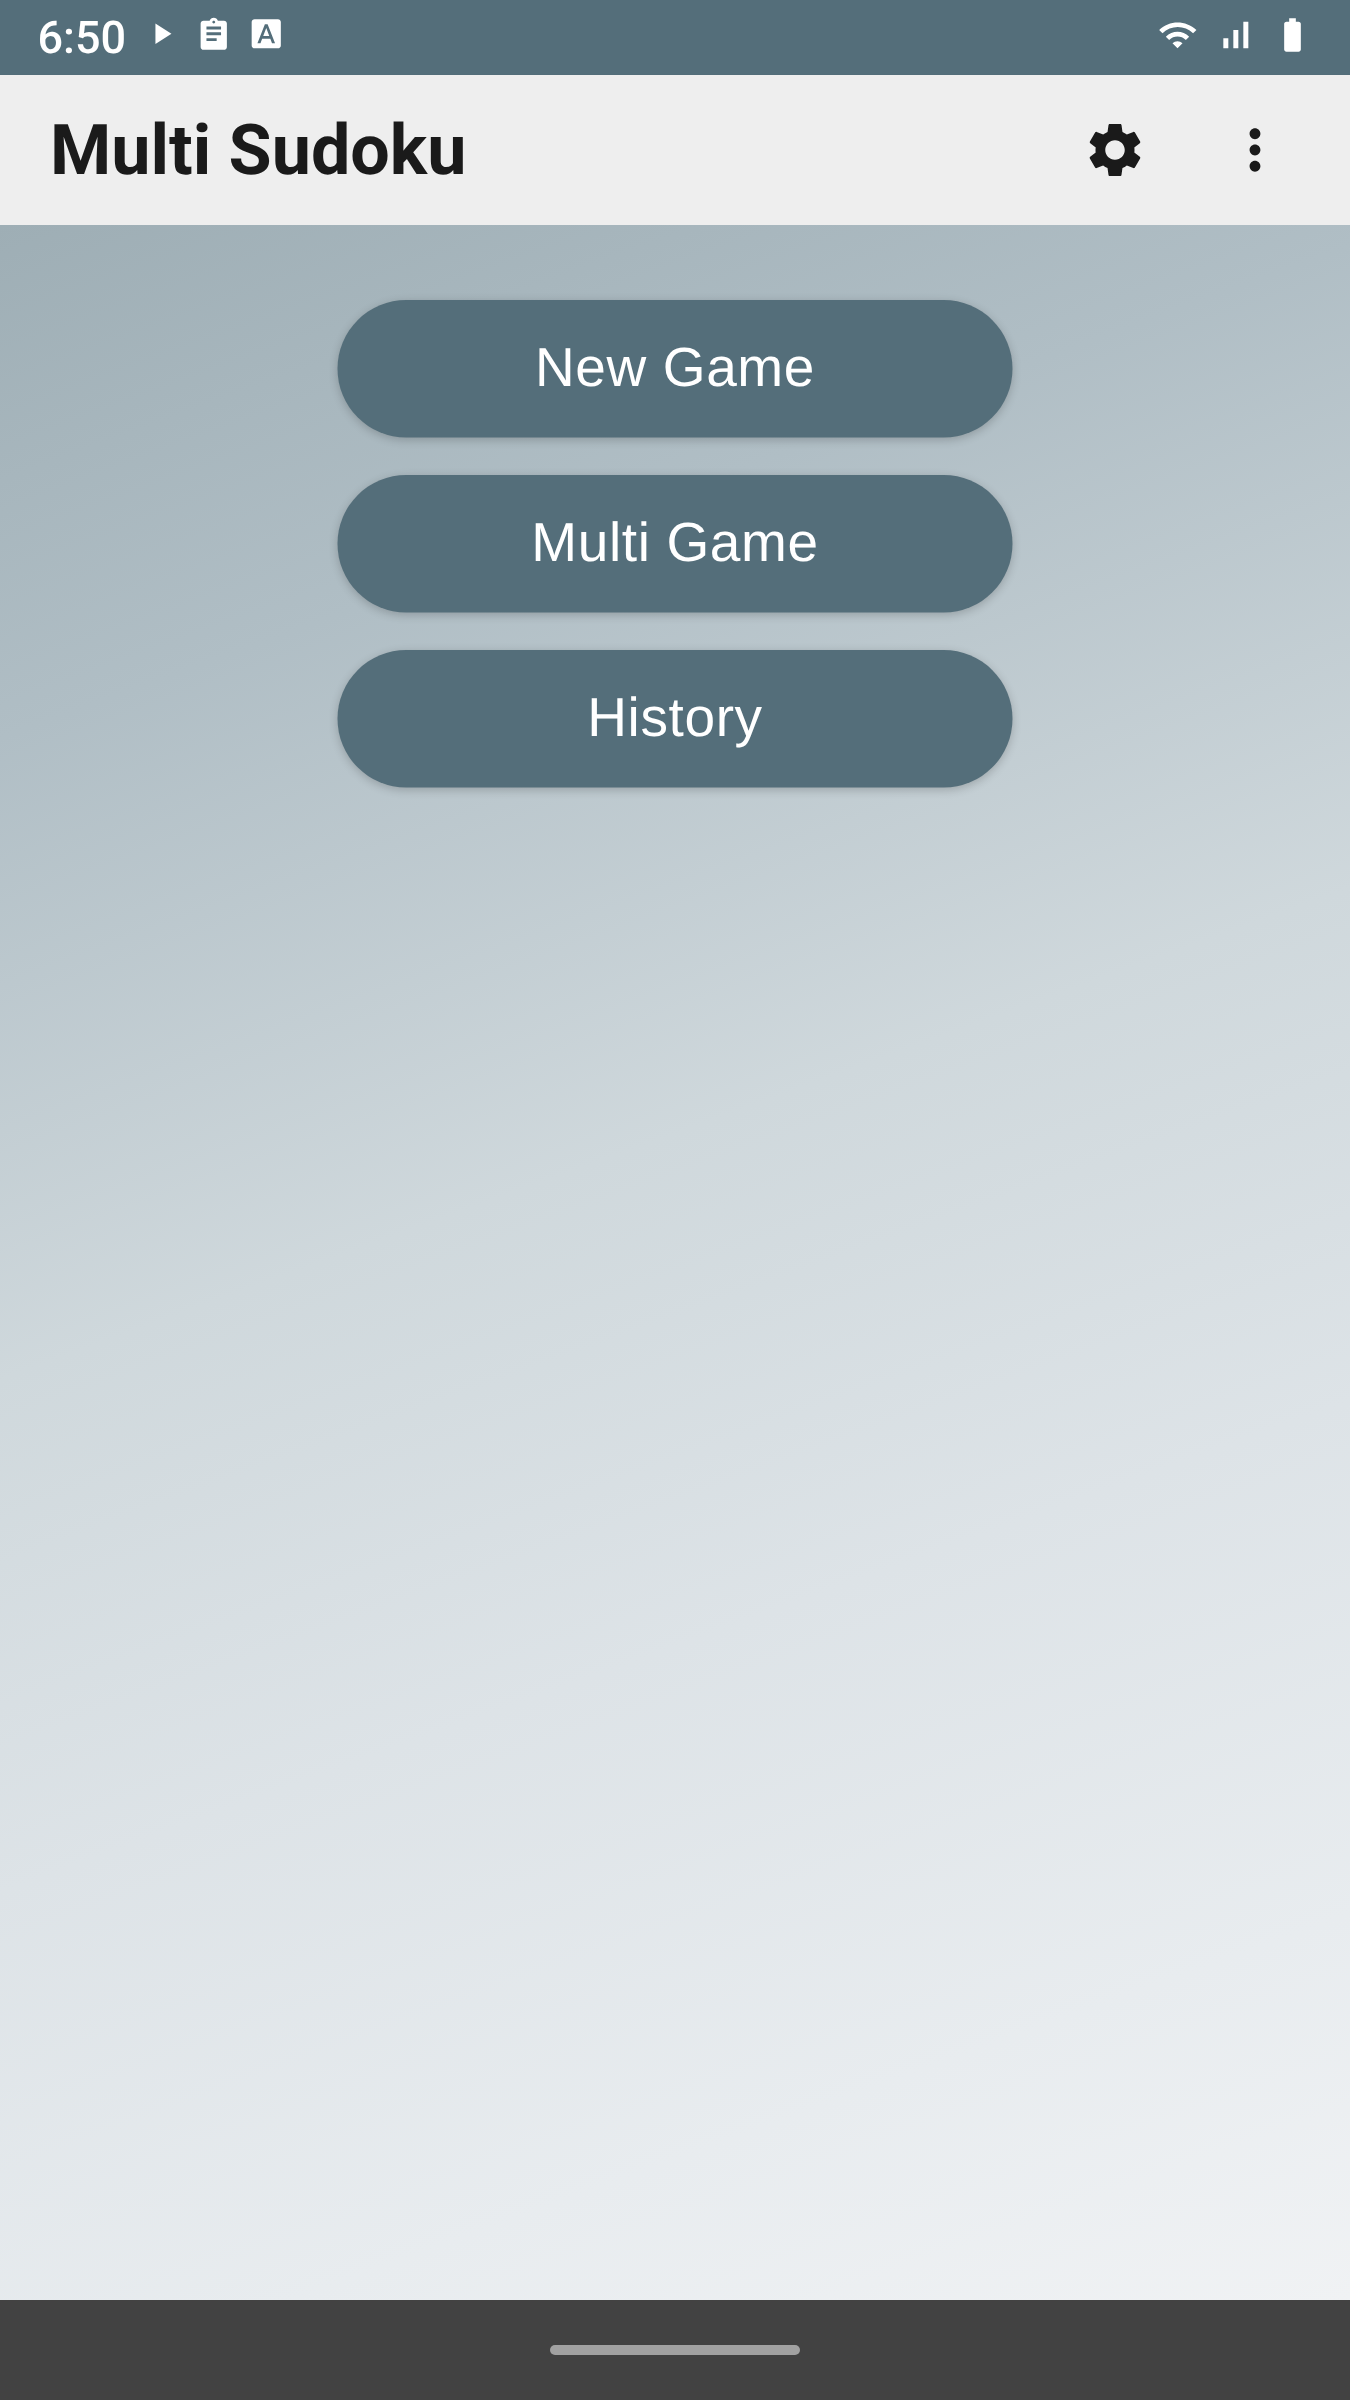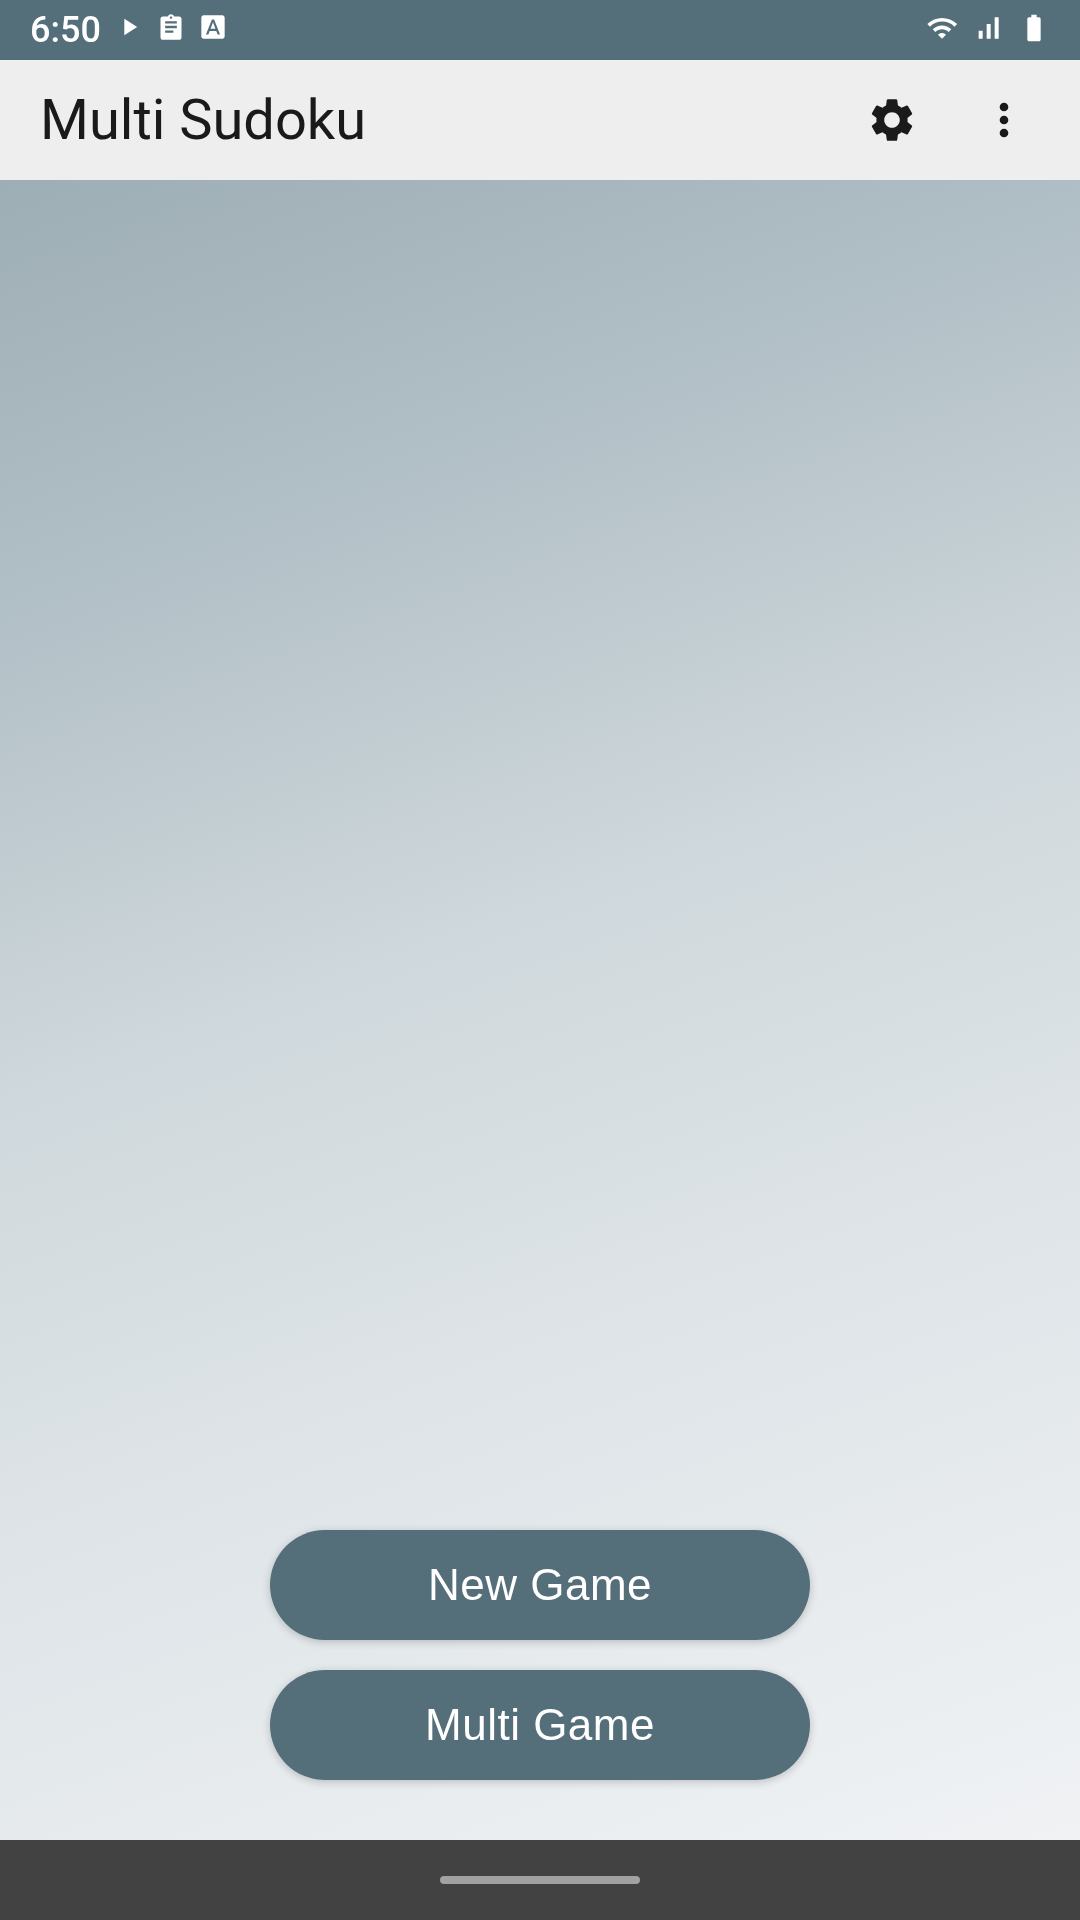--- a/index.html
+++ b/index.html
@@ -62,21 +62,21 @@
       display: flex;
       align-items: center;
       justify-content: space-between;
       padding: 0 40px;
       flex-shrink: 0;
       box-shadow: 0 2px 4px rgba(0,0,0,0.15);
     }
 
     .app-title {
       font-size: 56px;
-      font-weight: 400;
+      font-weight: 700;
       color: #1a1a1a;
     }
 
     .app-bar-icons {
       display: flex;
       align-items: center;
       gap: 40px;
     }
 
     .icon-btn {
@@ -95,21 +95,21 @@
       fill: #1a1a1a;
     }
 
     
     #main-content {
       flex: 1;
       background: linear-gradient(160deg, #9eaeb5 0%, #b0bec5 20%, #cfd8dc 45%, #dde3e7 65%, #e8ecef 85%, #f0f2f4 100%);
       display: flex;
       flex-direction: column;
       align-items: center;
-      justify-content: flex-end;
+      justify-content: flex-start;
       gap: 30px;
       padding: 60px 40px;
     }
 
     .menu-button {
       width: 540px;
       height: 110px;
       background: #546e7a;
       border: none;
       border-radius: 55px;
@@ -212,17 +212,18 @@
       <svg class="dots-svg" viewBox="0 0 24 24">
         <path d="M12 8c1.1 0 2-.9 2-2s-.9-2-2-2-2 .9-2 2 .9 2 2 2zm0 2c-1.1 0-2 .9-2 2s.9 2 2 2 2-.9 2-2-.9-2-2-2zm0 6c-1.1 0-2 .9-2 2s.9 2 2 2 2-.9 2-2-.9-2-2-2z"></path>
       </svg>
     </button>
   </div>
 </div>
 
 <div id="main-content">
   <button class="menu-button">New Game</button>
   <button class="menu-button">Multi Game</button>
+  <button class="menu-button">History</button>
 </div>
 
 <div id="bottom-bar">
   <div class="home-indicator"></div>
 </div>
 
 </body></html>

